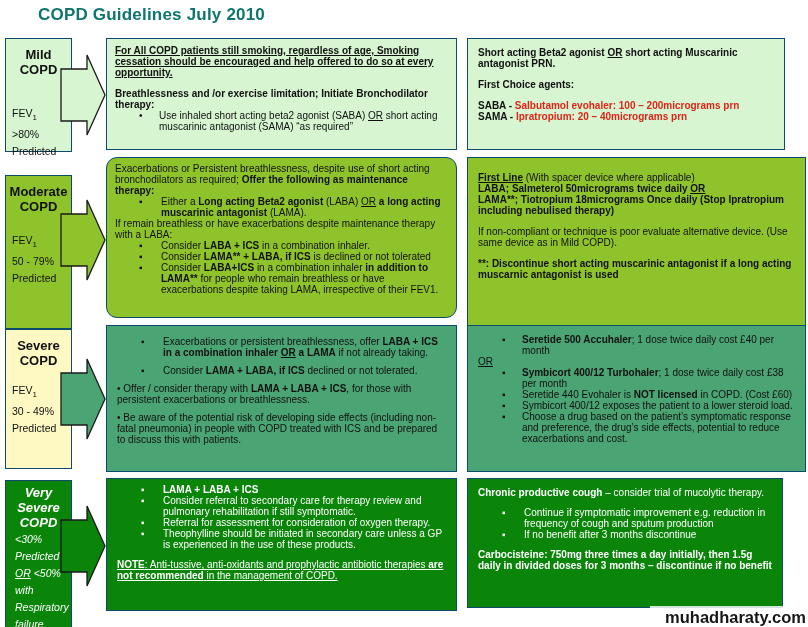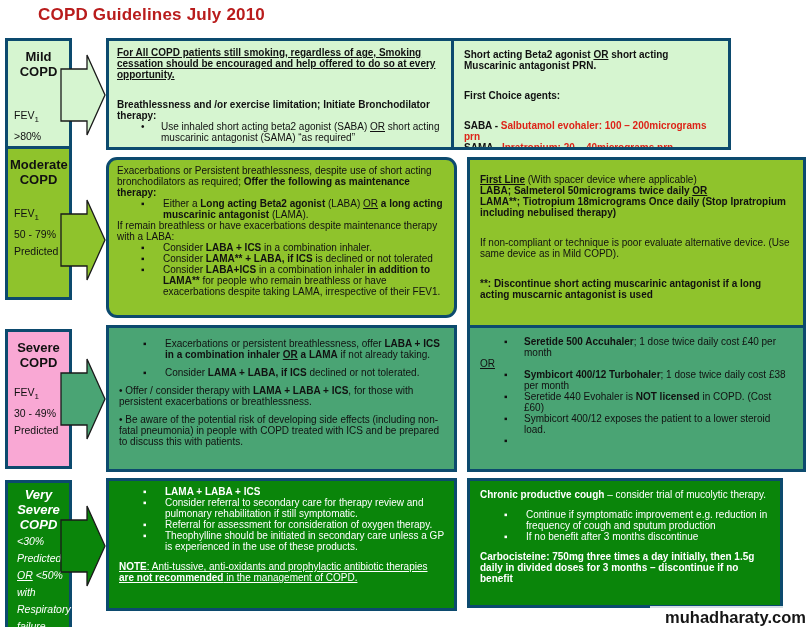--- a/index.html
+++ b/index.html
@@ -2,53 +2,53 @@
 <html><head>
 <meta charset="utf-8">
 <style>
   html,body{margin:0;padding:0;}
   body{
     width:808px;height:627px;position:relative;background:#ffffff;
     font-family:"Liberation Sans","DejaVu Sans",sans-serif;color:#111;
     overflow:hidden;
   }
   .title{
-    position:absolute;left:38px;top:5px;font-size:17px;font-weight:bold;color:#b91c1c;
+    position:absolute;left:38px;top:5px;font-size:17px;font-weight:bold;color:#0f766e;
     letter-spacing:.2px;
   }
-  .box{position:absolute;border:3px solid #0c4a6e;box-sizing:border-box;}
+  .box{position:absolute;border:1px solid #0c4a6e;box-sizing:border-box;}
   .label-box{text-align:center;}
   .stage-name{font-weight:bold;font-size:13px;line-height:15px;padding:8px 2px 0 2px;}
   .stage-detail{text-align:left;font-size:10.5px;line-height:17px;padding:0 3px 0 6px;}
   .stage-detail .blk{margin:0;}
   .content-box{font-size:10px;line-height:11px;overflow:hidden;}
   .blk{margin:0;}
-  .gap{margin-top:19px;}
+  .gap{margin-top:10px;}
   .li{display:flex;}
   .mk{flex:none;width:22px;margin-left:24px;}
   .tx{flex:1;}
   .b{font-weight:bold;}
   .u{text-decoration:underline;}
   sub{font-size:8px;}
   svg.arrow{position:absolute;overflow:visible;}
 
   
   .lb1{left:5px;top:38px;width:67px;height:114px;}
-  .lb2{left:5px;top:146px;width:67px;height:154px;}
+  .lb2{left:5px;top:175px;width:67px;height:154px;}
   .lb3{left:5px;top:329px;width:67px;height:140px;}
   .lb4{left:5px;top:480px;width:67px;height:152px;font-style:italic;}
   .ar1{left:60px;top:54px;}
   .ar2{left:60px;top:199px;}
   .ar3{left:60px;top:358px;}
   .ar4{left:60px;top:505px;}
   .mb1{left:106px;top:38px;width:351px;height:112px;padding:6px 8px;}
   .mb2{left:106px;top:157px;width:351px;height:161px;padding:5px 8px;border-radius:11px;}
   .mb3{left:106px;top:325px;width:351px;height:147px;padding:10px 10px 6px 10px;}
   .mb4{left:106px;top:478px;width:351px;height:133px;padding:5px 10px;}
-  .rb1{left:451px;top:38px;width:280px;height:112px;padding:8px 10px;}
+  .rb1{left:467px;top:38px;width:318px;height:112px;padding:8px 10px;}
   .rb2{left:467px;top:157px;width:339px;height:174px;padding:14px 10px 8px 10px;}
   .rb3{left:467px;top:325px;width:339px;height:147px;padding:8px 10px;}
   .rb4{left:467px;top:478px;width:316px;height:130px;padding:8px 10px;}
 
   .lb1 .stage-detail{margin-top:28px;}
   .lb2 .stage-detail{margin-top:18px;}
   .lb3 .stage-detail{margin-top:14px;}
   .lb4 .stage-name{padding-top:4px;}
   .lb4 .stage-detail{margin-top:1px;padding-left:9px;}
   .mb3 .gap{margin-top:7px;}
@@ -126,21 +126,21 @@
     </div>
   </div>
 <div class="box content-box rb2" style="background-color: rgb(143, 195, 44); color: rgb(17, 17, 17);">
     <div class="blk"><span class="tx"><span class="b u">First Line</span><span> (With spacer device where applicable)</span></span></div>
     <div class="blk"><span class="tx"><span class="b">LABA; Salmeterol 50micrograms twice daily </span><span class="b u">OR</span></span></div>
     <div class="blk"><span class="tx"><span class="b">LAMA**; Tiotropium 18micrograms Once daily (Stop Ipratropium including nebulised therapy)</span></span></div>
     <div class="blk gap"><span class="tx"><span>If non-compliant or technique is poor evaluate alternative device. (Use same device as in Mild COPD).</span></span></div>
     <div class="blk gap"><span class="tx"><span class="b">**: Discontinue short acting muscarinic antagonist if a long acting muscarnic antagonist is used</span></span></div>
   </div>
 
-<div class="box label-box lb3" style="background-color: #f9a8d4; color: rgb(17, 17, 17);">
+<div class="box label-box lb3" style="background-color: #fef9c3; color: rgb(17, 17, 17);">
   <div class="stage-name">Severe COPD</div>
   <div class="stage-detail">
       <div class="blk"><span class="tx"><span>FEV</span><sub>1</sub></span></div>
       <div class="blk"><span class="tx"><span>30 - 49%</span></span></div>
       <div class="blk"><span class="tx"><span>Predicted</span></span></div>
     </div>
 </div>
 <svg class="arrow ar3" width="46" height="82" viewBox="0 0 46 82">
   <polygon points="1,15 27,15 27,1 45,41 27,81 27,67 1,67" stroke="#1a1a1a" stroke-width="1.3" fill="#4aa474"></polygon>
 </svg>
@@ -169,20 +169,21 @@
     <div class="blk li">
       <span class="mk">▪</span>
       <span class="tx"><span>Seretide 440 Evohaler is </span><span class="b">NOT licensed</span><span> in COPD. (Cost £60)</span></span>
     </div>
     <div class="blk li">
       <span class="mk">▪</span>
       <span class="tx"><span>Symbicort 400/12 exposes the patient to a lower steroid load.</span></span>
     </div>
     <div class="blk li">
       <span class="mk">▪</span>
+      <span class="tx"><span>Choose a drug based on the patient’s symptomatic response and preference, the drug’s side effects, potential to reduce exacerbations and cost.</span></span>
     </div>
   </div>
 
 <div class="box label-box lb4" style="background-color: rgb(10, 133, 10); color: rgb(255, 255, 255);">
   <div class="stage-name">Very Severe COPD</div>
   <div class="stage-detail">
       <div class="blk"><span class="tx"><span>&lt;30%</span></span></div>
       <div class="blk"><span class="tx"><span>Predicted</span></span></div>
       <div class="blk"><span class="tx"><span class="u">OR</span><span> &lt;50%</span></span></div>
       <div class="blk"><span class="tx"><span>with</span></span></div>

